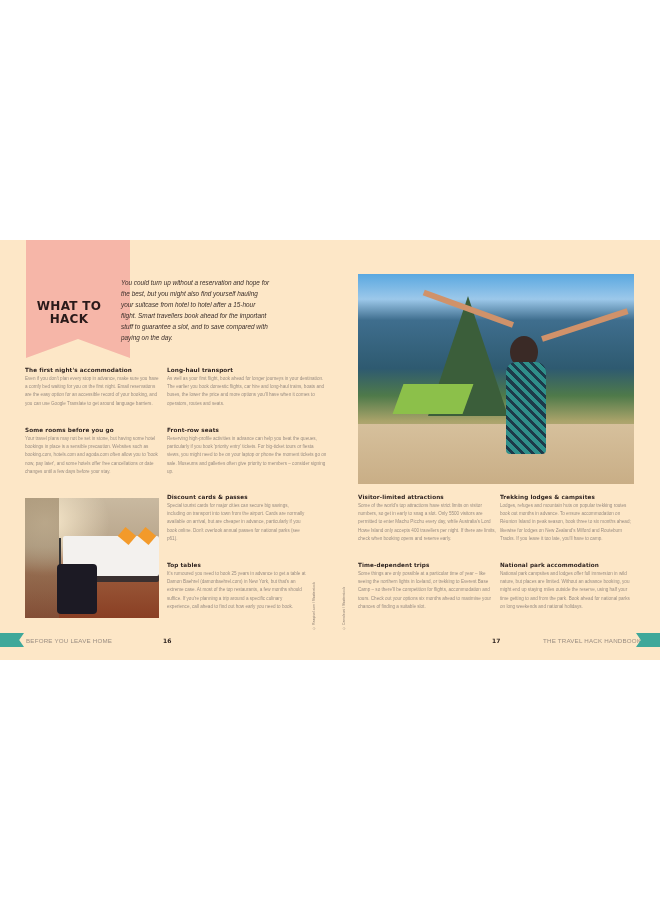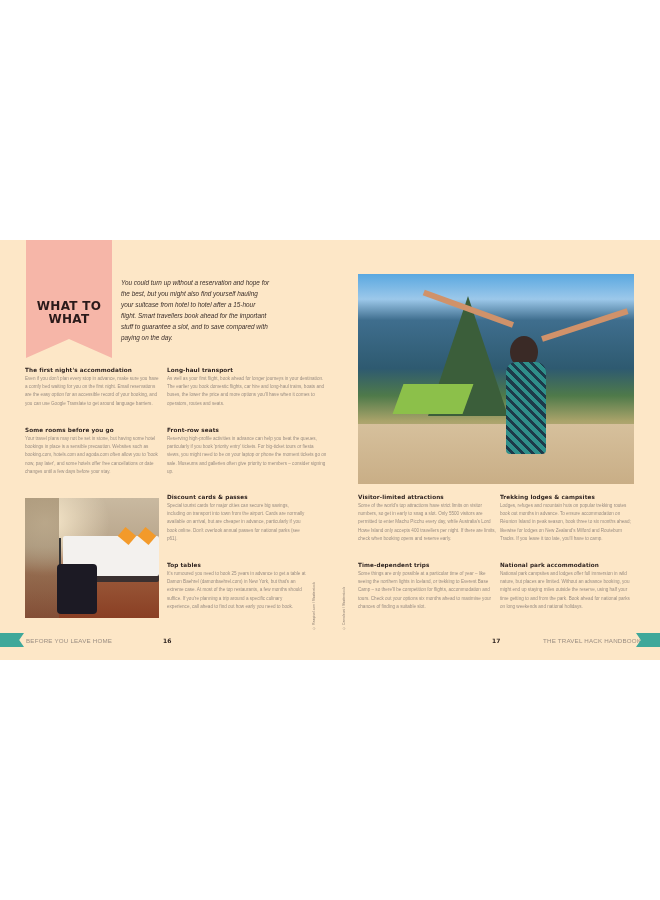--- a/index.html
+++ b/index.html
@@ -1,18 +1,18 @@
 <!DOCTYPE html>
 <html><head>
 <meta charset="utf-8">
 <style>
   html, body { margin:0; padding:0; }
   body { width:660px; height:900px; background:#ffffff; position:relative; overflow:hidden; font-family:"Liberation Sans", sans-serif; }
   .spread { position:absolute; left:0; top:240px; width:660px; height:420px; background:#fde7c7; }
-  .ribbon { position:absolute; left:26px; top:0; width:86px; height:118px; background:#f6b6a8;
+  .ribbon { position:absolute; left:26px; top:0; width:104px; height:118px; background:#f6b6a8;
     clip-path: polygon(0 0,100% 0,100% 100%,50% 84%,0 100%); }
   .ribbon-title { position:absolute; left:0; width:86px; top:60px; text-align:center; font-family:"DejaVu Sans", sans-serif; font-weight:bold; font-size:12px; line-height:13px; color:#2a1a1a; letter-spacing:0.3px; }
   .intro { position:absolute; left:121px; top:37px; width:150px; font-family:"Liberation Sans", sans-serif; font-style:italic; font-size:6.4px; line-height:11px; color:#3a2e2a; }
   .sec { position:absolute; }
   .sec h3 { margin:0 0 2px 0; font-family:"DejaVu Sans", sans-serif; font-weight:bold; font-size:5.7px; color:#2a1f1c; letter-spacing:0.1px; }
   .sec p { margin:0; font-family:"Liberation Sans", sans-serif; font-size:4.6px; line-height:8.2px; color:#9a8d82; }
   .photo { position:absolute; overflow:hidden; }
   .photo-hotel { left:25px; top:258px; width:134px; height:120px;
     background:
       radial-gradient(ellipse at 15% 20%, rgba(255,240,210,0.9) 0%, rgba(255,230,200,0) 40%),
@@ -40,21 +40,21 @@
   .tab-right { position:absolute; right:0; top:393px; width:24px; height:14px; background:#3fa89a; clip-path:polygon(0 0,100% 0,100% 100%,0 100%,20% 50%); }
 </style>
 </head>
 <body>
 
 <div class="spread">
 
   <div class="ribbon">
     <div class="ribbon-title">
       <div>WHAT TO</div>
-      <div>WHAT</div>
+      <div>HACK</div>
     </div>
   </div>
 
   <div class="intro">You could turn up without a reservation and hope for the best, but you might also find yourself hauling your suitcase from hotel to hotel after a 15-hour flight. Smart travellers book ahead for the important stuff to guarantee a slot, and to save compared with paying on the day.</div>
 
   <div class="sec" style="left:25px; top:127px; width:134px;">
     <h3>The first night's accommodation</h3>
     <p>Even if you don't plan every stop in advance, make sure you have a comfy bed waiting for you on the first night. Email reservations are the easy option for an accessible record of your booking, and you can use Google Translate to get around language barriers.</p>
   </div>
   <div class="sec" style="left:25px; top:187px; width:134px;">

